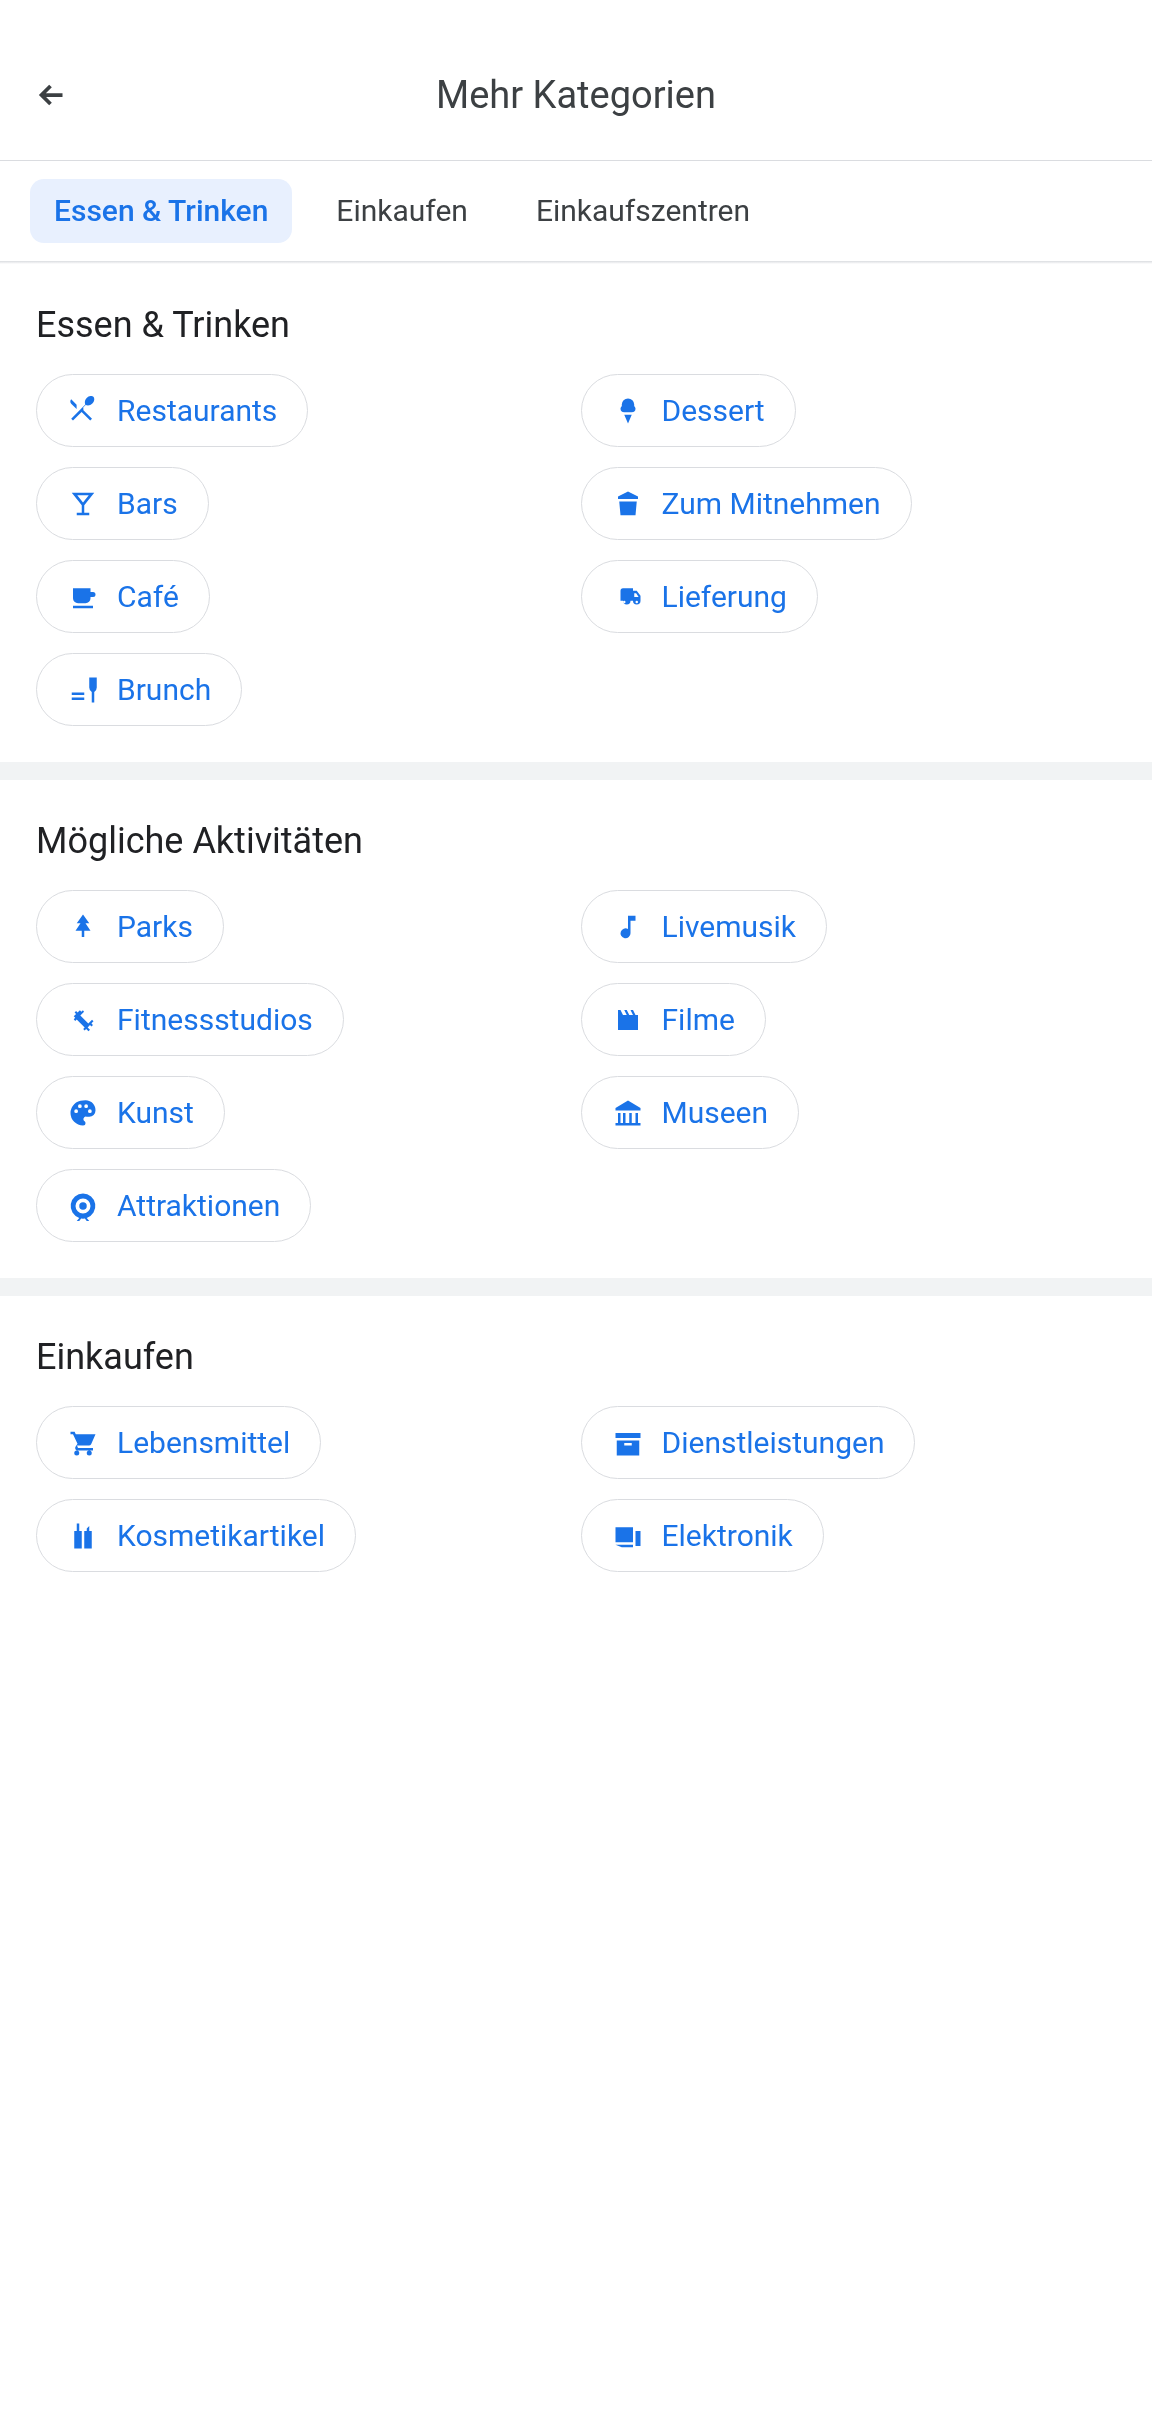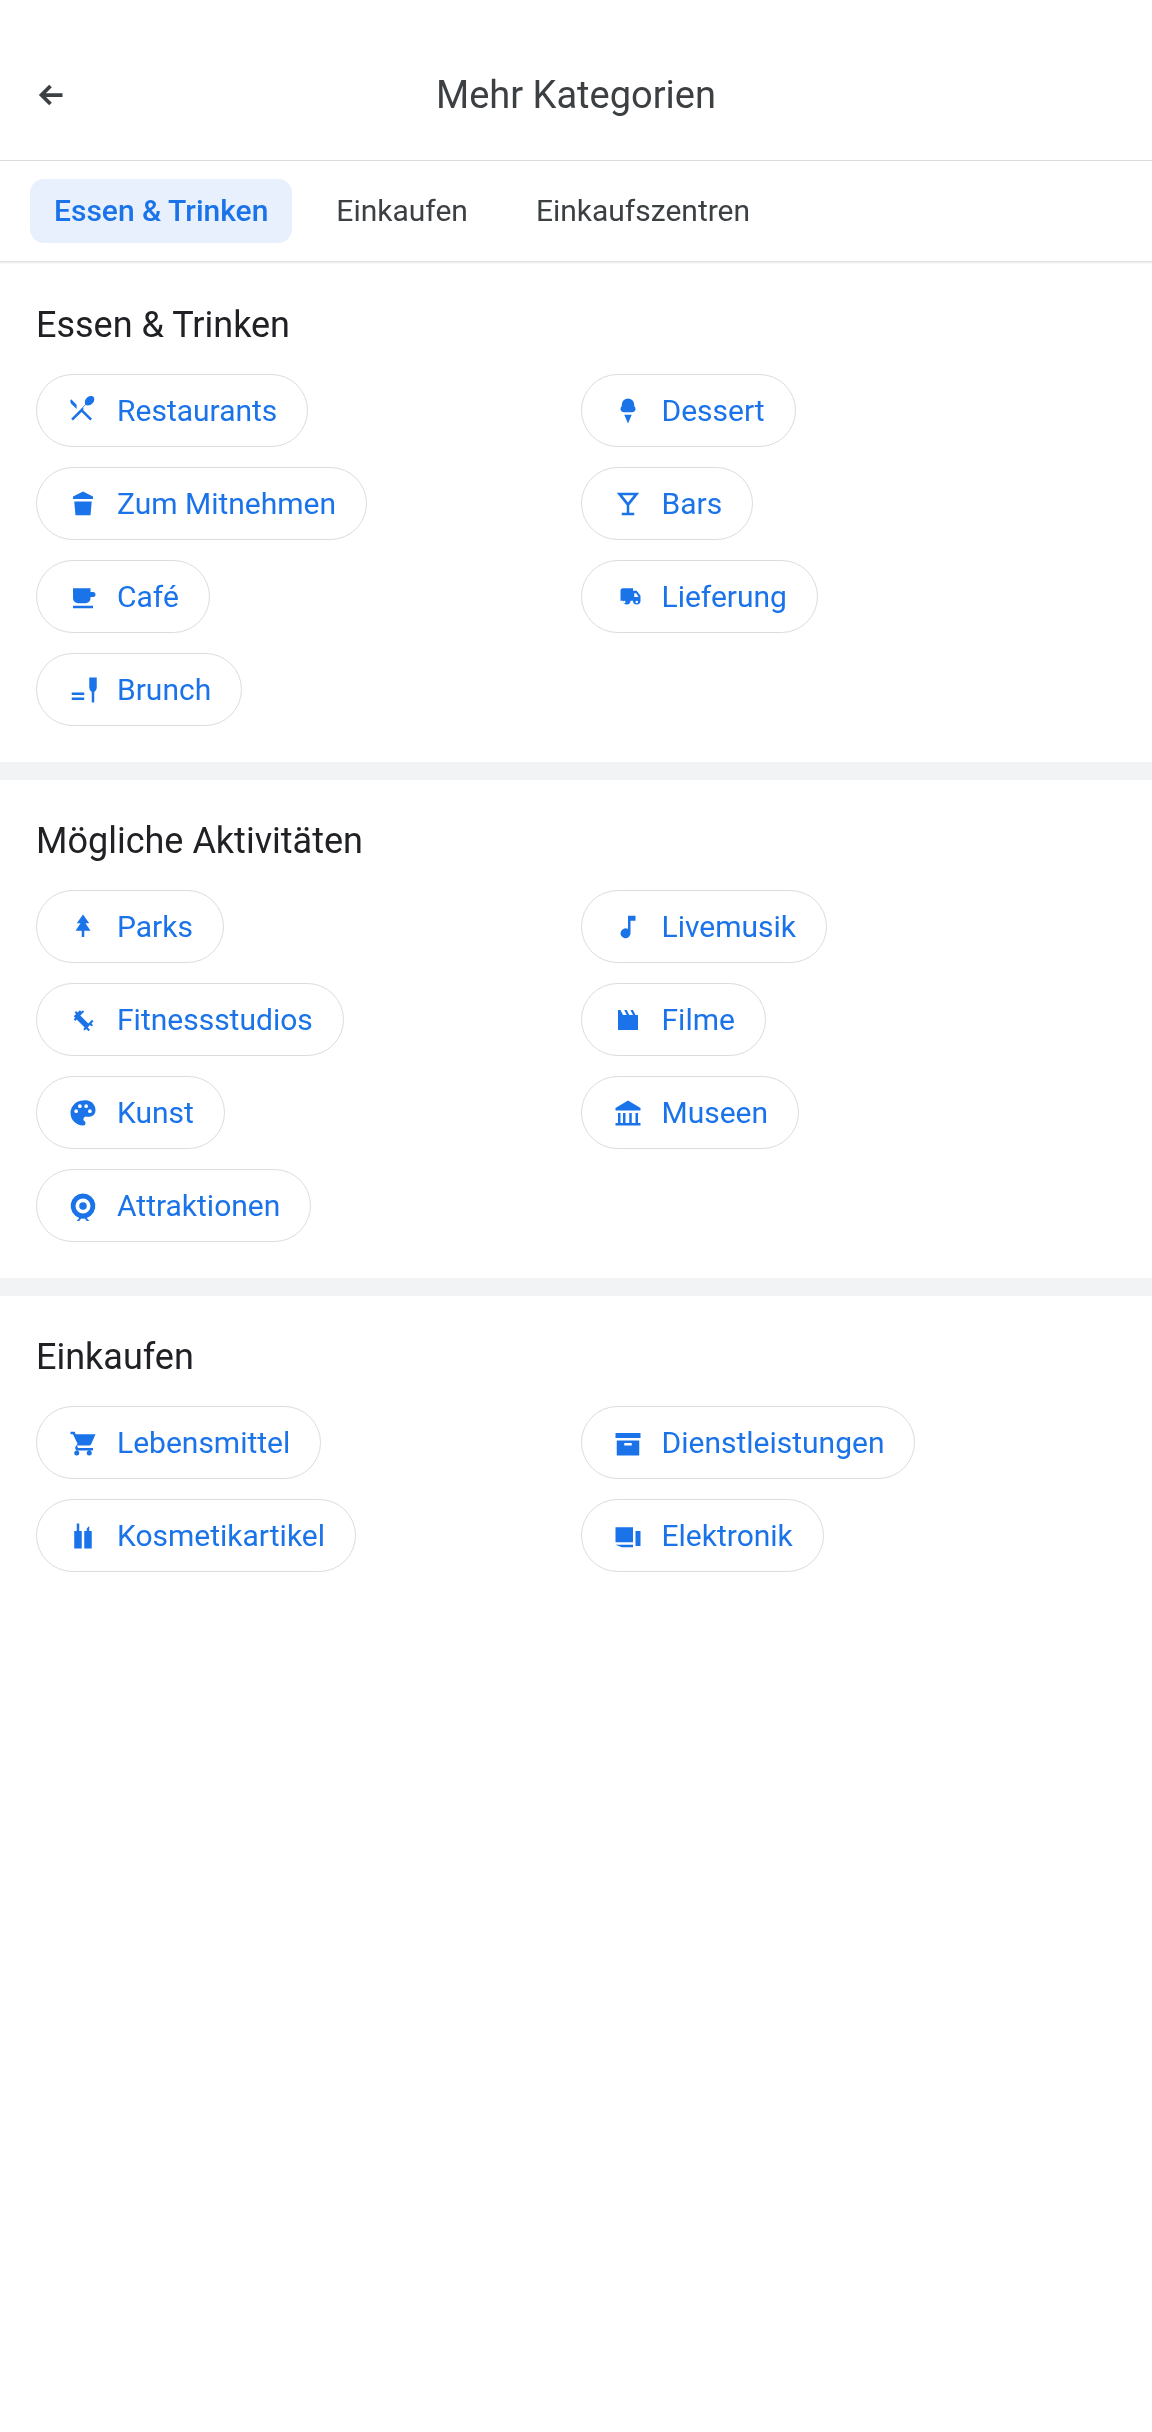--- a/index.html
+++ b/index.html
@@ -166,32 +166,32 @@
         <span class="icon">
             <svg viewBox="0 0 24 24">
               <path d="M12 2a5 5 0 0 0-5 5c0 .3 0 .6.1.9A3 3 0 0 0 6 10a3 3 0 0 0 3 3h6a3 3 0 0 0 3-3 3 3 0 0 0-1.1-2.1c.1-.3.1-.6.1-.9a5 5 0 0 0-5-5zm0 20 3-7H9l3 7z"></path>
             </svg>
           </span>
         <span>Dessert</span>
       </div>
       <div class="chip">
         <span class="icon">
             <svg viewBox="0 0 24 24">
+              <path d="M3 3h18l-8 10v6h4v2H7v-2h4v-6L3 3zm4.4 2L12 10.7 16.6 5H7.4z"></path>
+            </svg>
+          </span>
+        <span>Bars</span>
+      </div>
+      <div class="chip">
+        <span class="icon">
+            <svg viewBox="0 0 24 24">
               <path d="M12 2 4 6v2h16V6l-8-4zM5 10l1 11h12l1-11H5z"></path>
             </svg>
           </span>
         <span>Zum Mitnehmen</span>
-      </div>
-      <div class="chip">
-        <span class="icon">
-            <svg viewBox="0 0 24 24">
-              <path d="M3 3h18l-8 10v6h4v2H7v-2h4v-6L3 3zm4.4 2L12 10.7 16.6 5H7.4z"></path>
-            </svg>
-          </span>
-        <span>Bars</span>
       </div>
       <div class="chip">
         <span class="icon">
             <svg viewBox="0 0 24 24">
               <path d="M4 19h16v2H4v-2zM20 8h-2V5H4v8a4 4 0 0 0 4 4h6a4 4 0 0 0 4-4v-1h2a2 2 0 0 0 2-2V10a2 2 0 0 0-2-2z"></path>
             </svg>
           </span>
         <span>Café</span>
       </div>
       <div class="chip">

